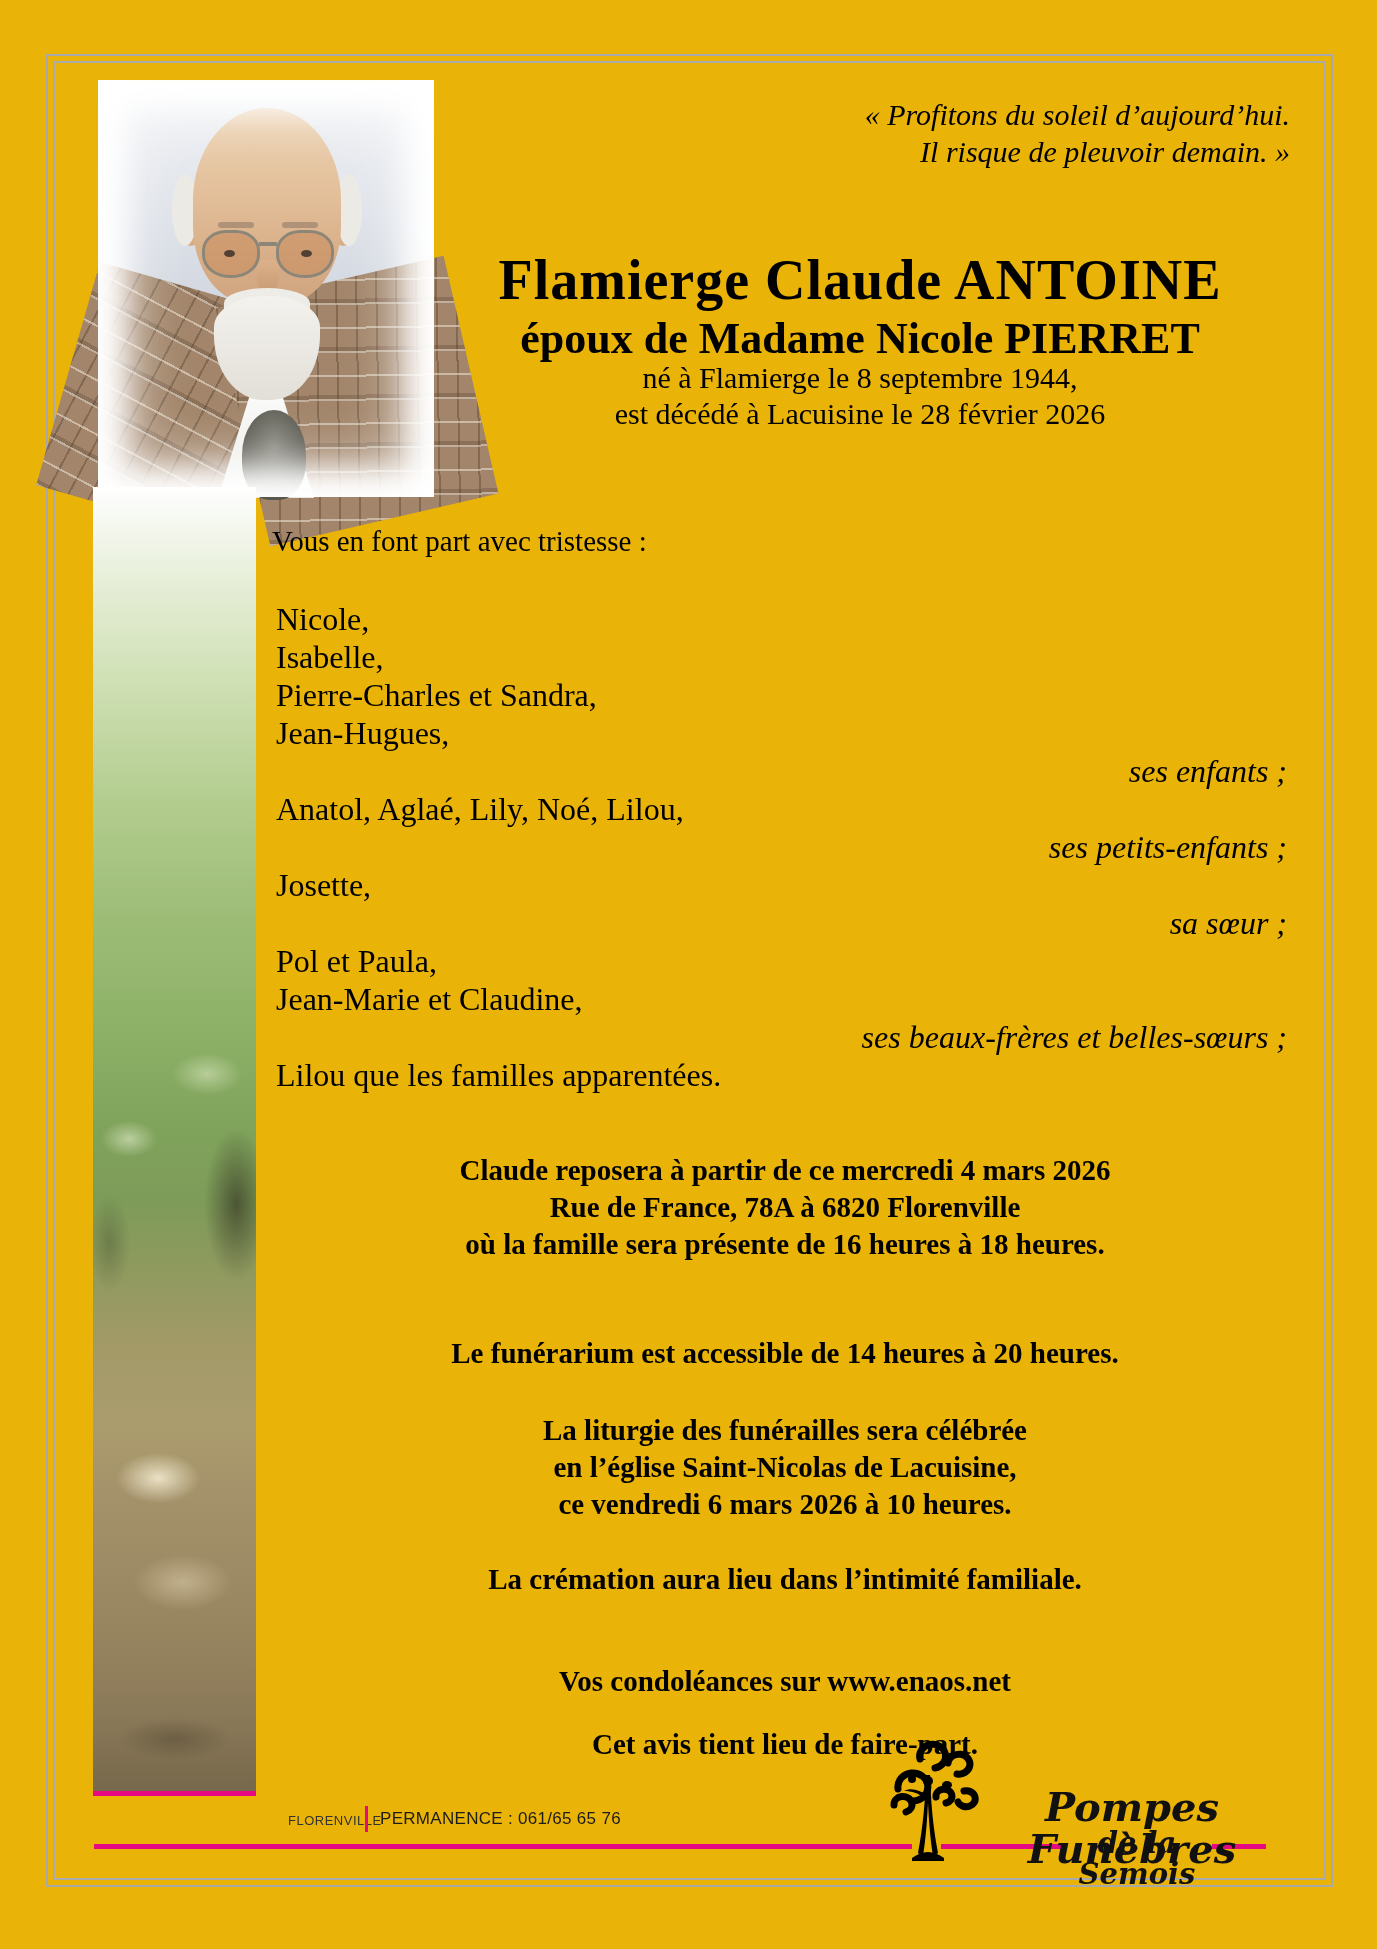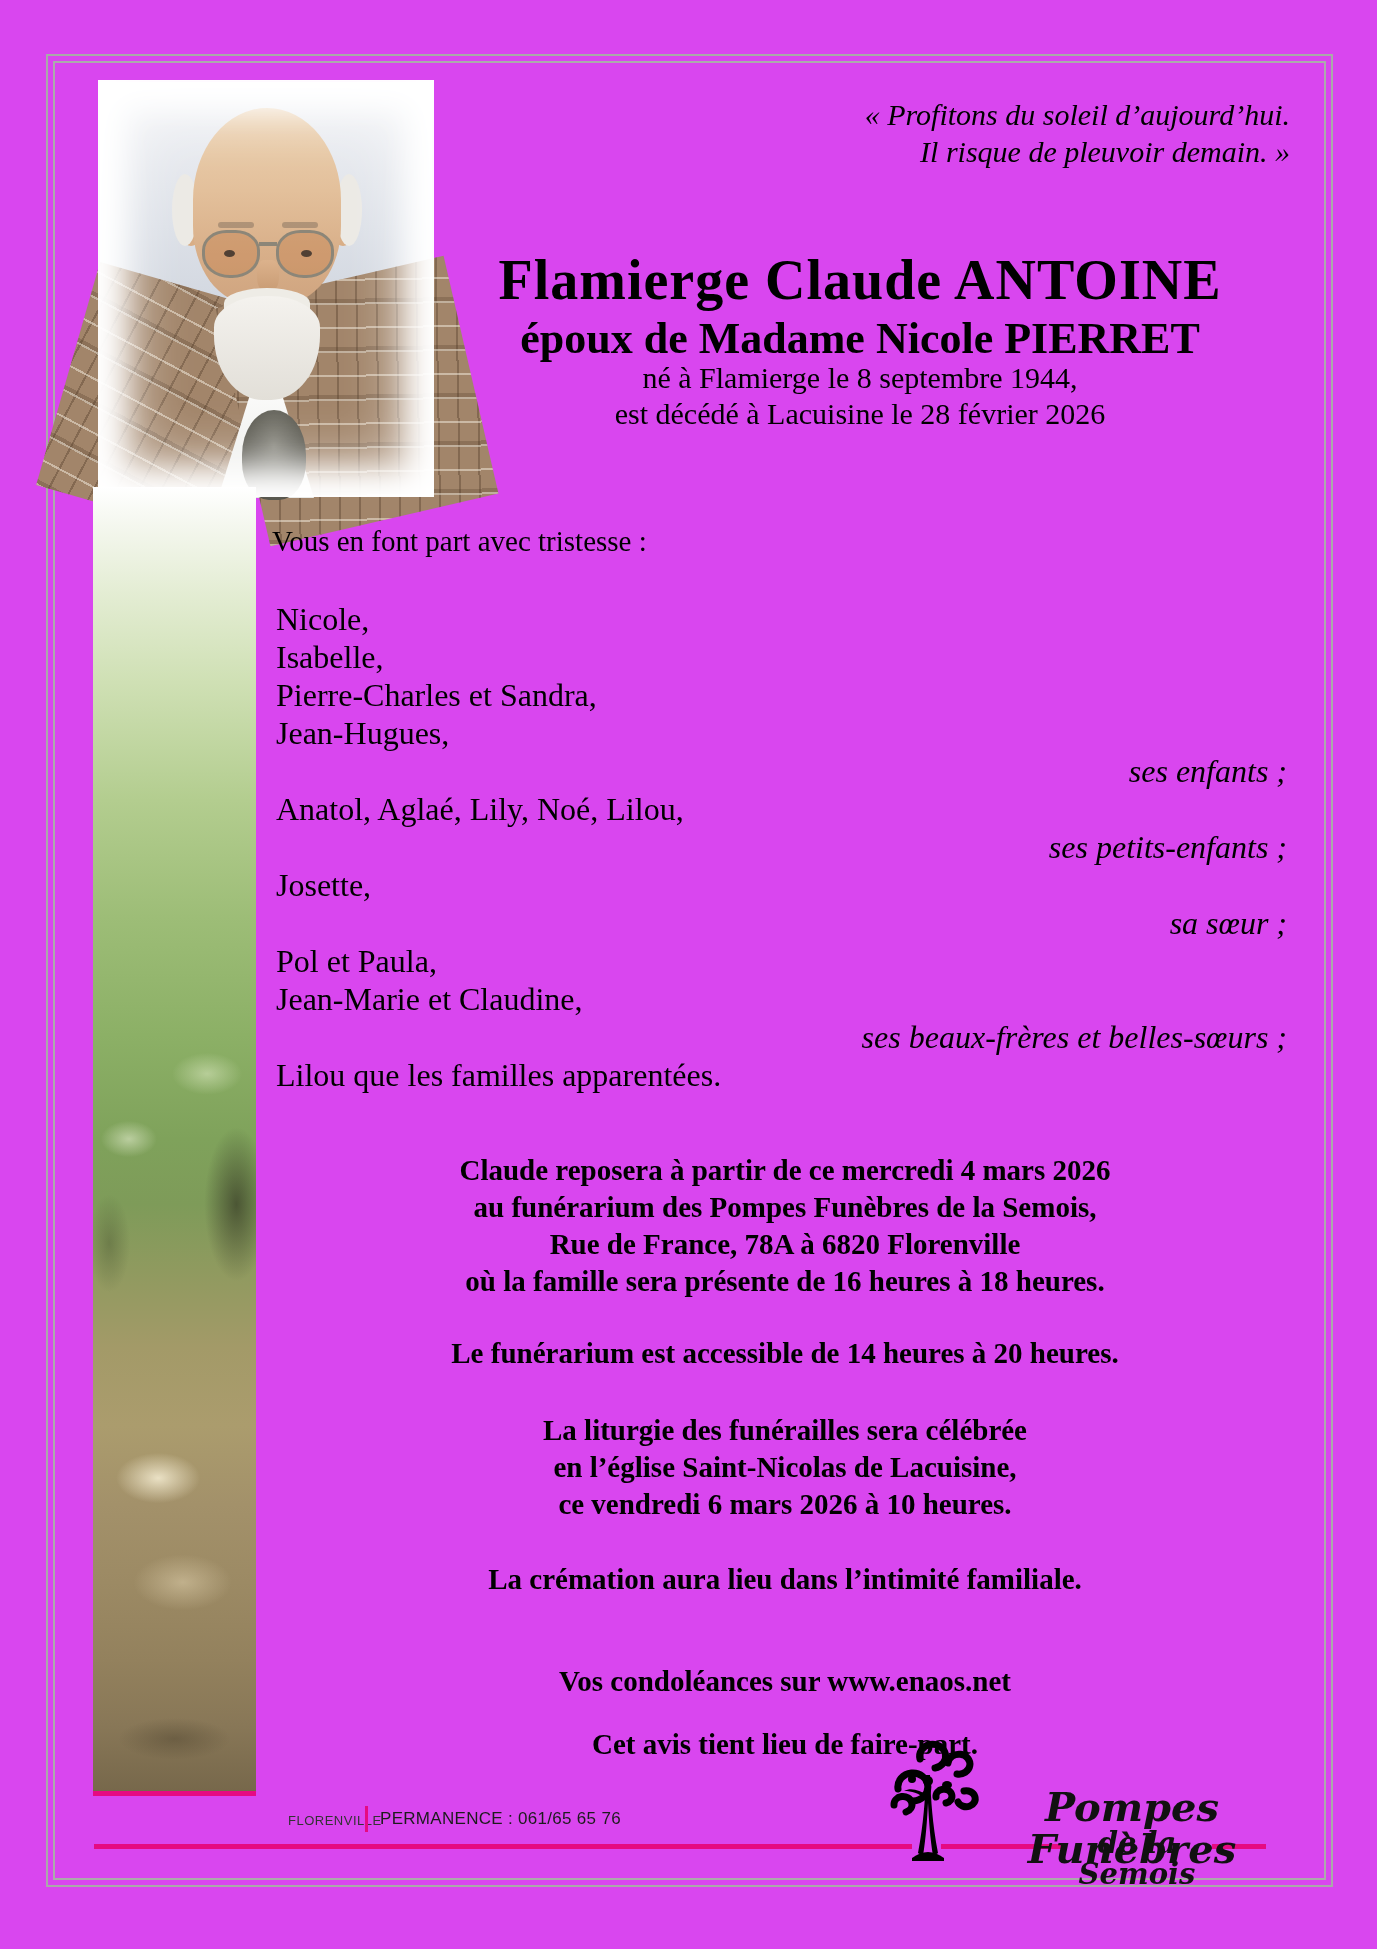--- a/index.html
+++ b/index.html
@@ -1,18 +1,18 @@
 <!DOCTYPE html>
 <html lang="fr"><head>
 <meta charset="utf-8">
 <style>
   * { margin:0; padding:0; box-sizing:border-box; }
   html,body { background:#ffffff; }
   .page {
-    position:relative; width:1377px; height:1949px; background:#d946ef;
+    position:relative; width:1377px; height:1949px; background:#eab308;
     overflow:hidden; color:#000;
     font-family:"Liberation Serif", serif;
   }
 
   
   .frame { position:absolute; left:46px; top:54px; width:1287px; height:1833px;
            border:2px solid #a9a9a9; }
   .frame-inner { position:absolute; inset:5px; border:2px solid #ababab; }
 
   
@@ -182,21 +182,20 @@
     <div class="row name">Josette,</div>
     <div class="row relation">sa sœur ;</div>
     <div class="row name">Pol et Paula,</div>
     <div class="row name">Jean-Marie et Claudine,</div>
     <div class="row relation">ses beaux-frères et belles-sœurs ;</div>
     <div class="row name">Lilou que les familles apparentées.</div>
   </div>
 
   <div class="cpar p-repose">
     <div>Claude reposera à partir de ce mercredi 4 mars 2026</div>
-    <div>au funérarium des Pompes Funèbres de la Semois,</div>
     <div>Rue de France, 78A à 6820 Florenville</div>
     <div>où la famille sera présente de 16 heures à 18 heures.</div>
   </div>
 
   <div class="cpar p-access">Le funérarium est accessible de 14 heures à 20 heures.</div>
 
   <div class="cpar p-liturgy">
     <div>La liturgie des funérailles sera célébrée</div>
     <div>en l’église Saint-Nicolas de Lacuisine,</div>
     <div>ce vendredi 6 mars 2026 à 10 heures.</div>

